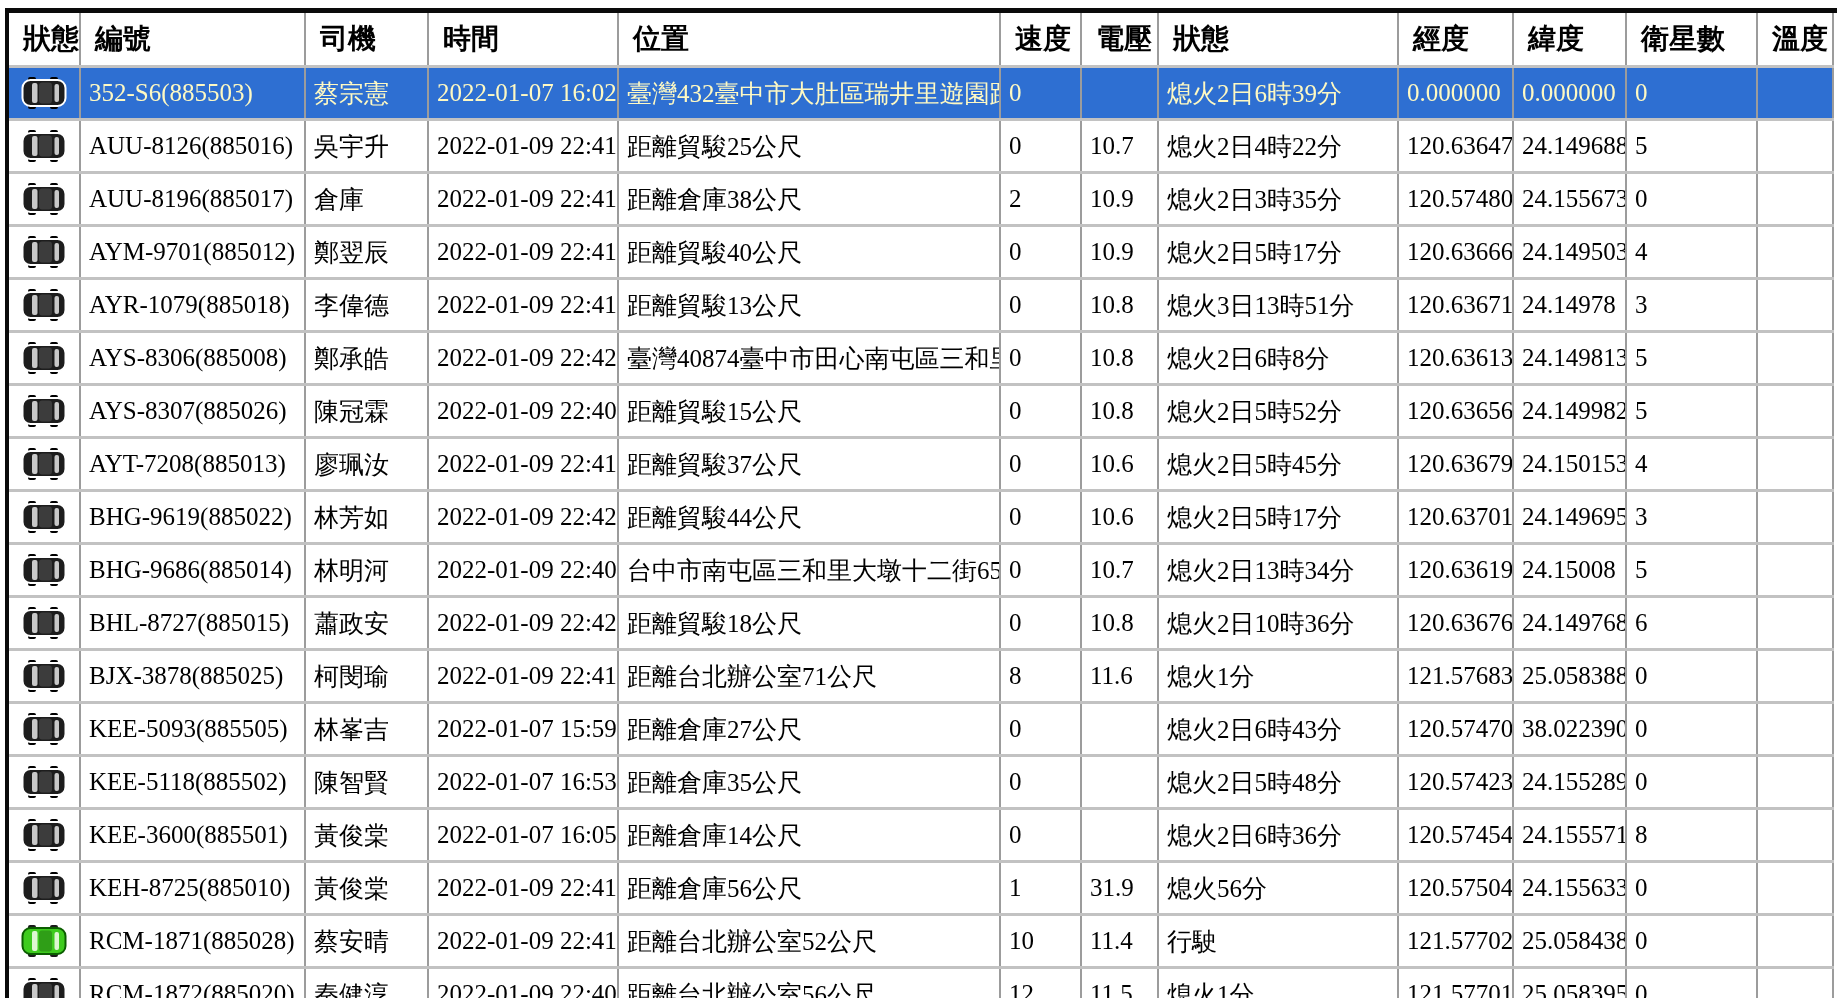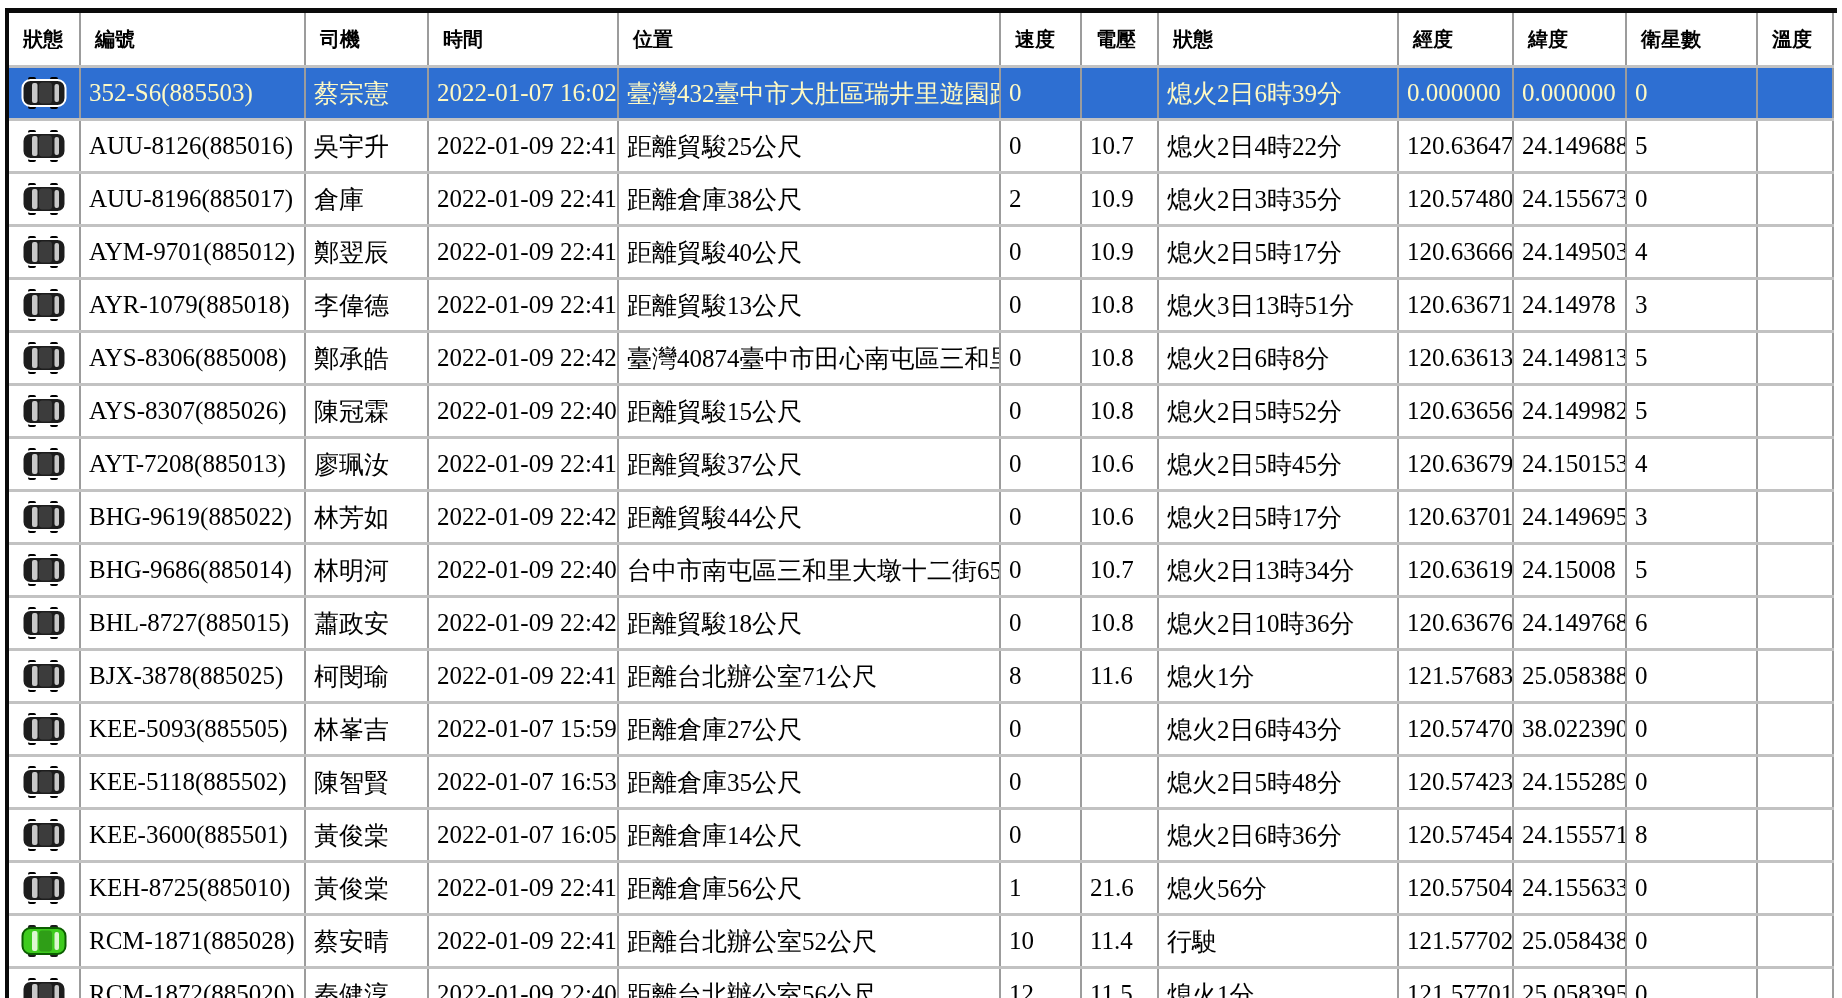--- a/index.html
+++ b/index.html
@@ -12,21 +12,21 @@
     margin-top:8px;margin-left:5px;
     width:1828px;height:990px;overflow:hidden;
     border-top:5px solid #0a0a0a;
     border-left:4px solid #0a0a0a;
     background:#fff;
   }
   table.vgrid{
     border-collapse:collapse;table-layout:fixed;width:1824px;
   }
   table.vgrid th{
-    font-size:20px;font-weight:bold;text-align:left;
+    font-size:28px;font-weight:bold;text-align:left;
     padding:0 0 0 14px;height:52px;
     border-right:2px solid #9c9c9c;
     border-bottom:3px solid #c2c2c2;
     background:#fff;white-space:nowrap;overflow:hidden;
   }
   table.vgrid td{
     font-size:25px;font-weight:normal;text-align:left;
     padding:0 4px 0 8px;height:50px;
     border-right:2px solid #9c9c9c;
     border-bottom:3px solid #c2c2c2;
@@ -470,21 +470,21 @@
           <rect class="roof" x="18" y="6.5" width="13" height="21" rx="3"></rect>
           <rect class="glass" x="33.5" y="8" width="4.5" height="18" rx="2"></rect>
         </svg>
       </span>
     </td>
     <td>KEH-8725(885010)</td>
     <td>黃俊棠</td>
     <td>2022-01-09 22:41:51</td>
     <td>距離倉庫56公尺</td>
     <td>1</td>
-    <td>21.6</td>
+    <td>31.9</td>
     <td>熄火56分</td>
     <td>120.575042</td>
     <td>24.155633</td>
     <td>0</td>
     <td></td>
   </tr>
         <tr>
     <td class="c-icon">
       <span class="car car-moving">
         <svg viewBox="0 0 46 34" width="46" height="34">

